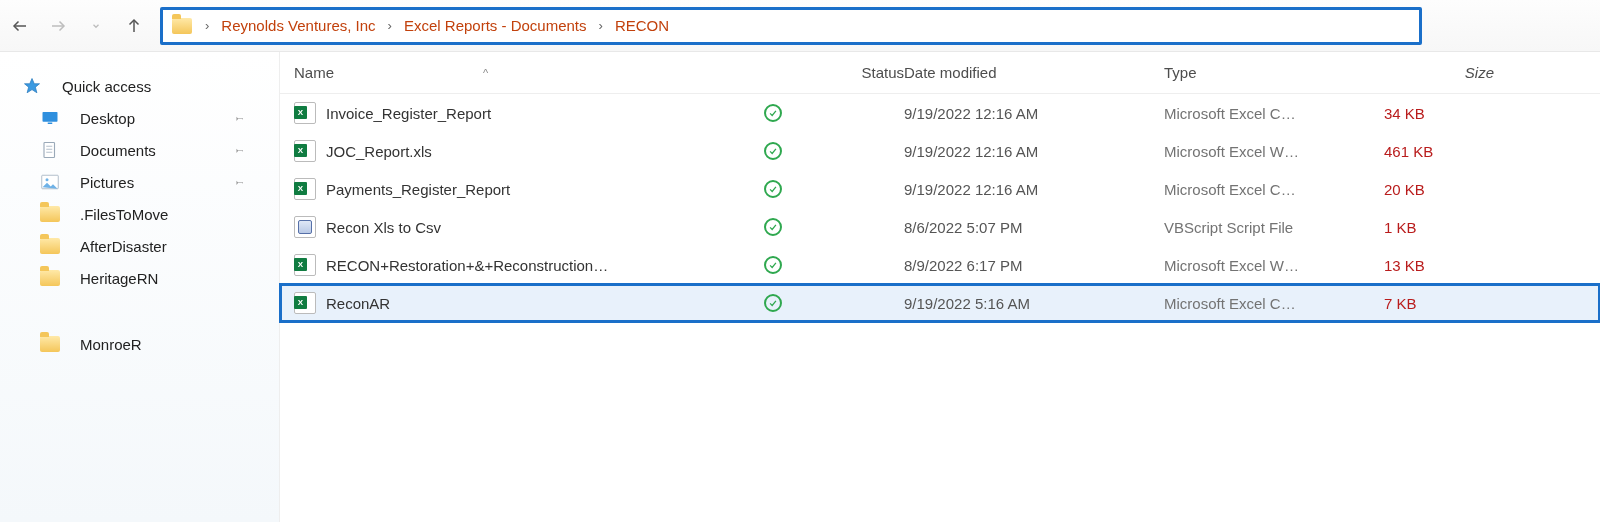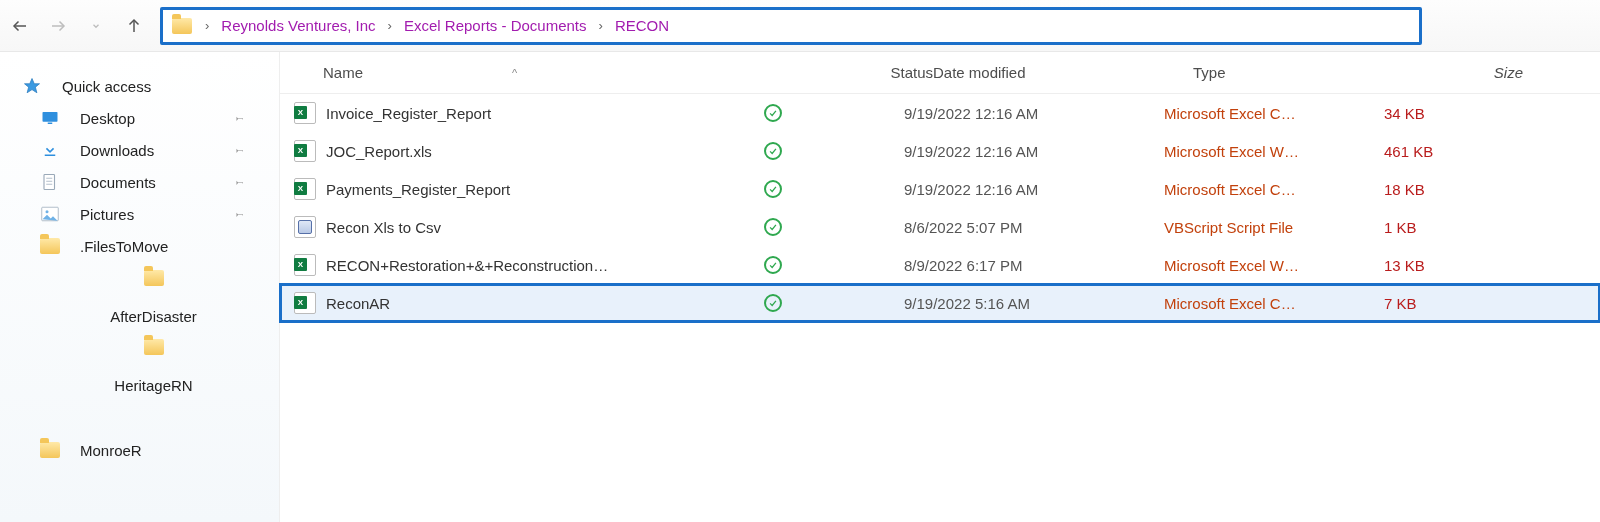--- a/index.html
+++ b/index.html
@@ -32,21 +32,21 @@
       border-radius: 2px;
       padding: 0 8px;
       background: #fff;
       margin-right: 170px;
       gap: 6px;
       overflow: hidden;
       white-space: nowrap;
     }
     .addrbar .foldericon { width: 22px; height: 22px; display:inline-flex; align-items:center; justify-content:center;}
     .addrbar .sep { color: #666; margin: 0 6px; font-size: 13px; }
-    .addrbar .crumb { color: #a21caf; cursor: pointer; }
+    .addrbar .crumb { color: #c2410c; cursor: pointer; }
     .main { display: flex; height: calc(100% - 52px); }
     .sidebar {
       width: 280px;
       padding: 18px 8px 8px 18px;
       border-right: 1px solid #eee;
       background: linear-gradient(to bottom,#fff,#f4f8fb);
     }
     .qa-item { display:flex; align-items:center; gap: 20px; padding: 6px 4px; cursor:pointer; position:relative;}
     .qa-item .pin { position:absolute; right:26px; color:#8a8a8a; font-size: 12px;}
     .qa-item .lbl { color:#222; }
@@ -54,21 +54,21 @@
     .content { flex:1; position:relative; }
     .cols {
       display:flex;
       align-items:center;
       height: 42px;
       border-bottom: 1px solid #eee;
       color: #4d4d4d;
       font-size: 15px;
       padding-left: 14px;
     }
-    .col-name { width: 470px; display:flex; align-items:center; gap:19px;margin-left:29px;}
+    .col-name { width: 470px; display:flex; align-items:center; gap:19px;}
     .col-status { width: 140px; text-align: right; }
     .col-date { width: 260px; }
     .col-type { width: 220px; }
     .col-size { width: 140px; text-align:right; padding-right: 30px; font-style: italic;}
     .sorticon { color:#888; font-size:11px; margin-left: 130px;}
     .filerow {
       display:flex;
       align-items:center;
       height: 38px;
       padding-left: 14px;
@@ -76,21 +76,21 @@
       cursor: pointer;
     }
     .filerow.selected {
       background: #e8f1fb;
       outline: 3px solid #1a6fc9;
       outline-offset: -2px;
     }
     .fname { display:flex; align-items:center; gap:10px; width:470px; white-space:nowrap; overflow:hidden;}
     .fstatus { width:140px; display:flex; align-items:center;}
     .fdate { width:260px; color:#555;}
-    .ftype { width:220px; color:#c2410c; white-space:nowrap; overflow:hidden; text-overflow:ellipsis;}
+    .ftype { width:220px; color:#737373; white-space:nowrap; overflow:hidden; text-overflow:ellipsis;}
     .fsize { width:140px; text-align:left; padding-right:30px; color:#b91c1c;}
     .status-ok { width:18px; height:18px; border:2px solid #2fa84f; border-radius:50%; display:inline-flex; align-items:center; justify-content:center;}
     .status-ok svg { stroke:#2fa84f; }
     .excelicon { width:22px; height:22px; display:inline-flex; align-items:center; justify-content:center; position:relative;}
     .excelicon .page { position:absolute; inset:0; background:#fff; border:1px solid #bbb; border-radius:2px;}
     .excelicon .badge { position:absolute; left:0; top:4px; width:13px; height:13px; background:#107c41; color:#fff; font-size:8px; font-weight:bold; display:flex;align-items:center;justify-content:center; border-radius:1px;}
     .vbsicon { width:22px; height:22px; display:inline-flex; align-items:center; justify-content:center; background:#fff; border:1px solid #bbb; border-radius:2px; position:relative;}
     .vbsicon .scroll { position:absolute; width:14px; height:14px; border:1px solid #5670a8; border-radius:2px; background:linear-gradient(#dfe7f6,#b9c9e6);}
     .foldericon-sm { width:20px; height:16px; background:linear-gradient(#ffe9a8,#f4c65a); border-radius:2px; position:relative;}
     .foldericon-sm::before{content:"";position:absolute;top:-4px;left:0;width:9px;height:5px;background:#f4c65a;border-radius:2px 2px 0 0;}
@@ -156,33 +156,20 @@
           </svg>
       </span>
       <span class="lbl">Desktop</span>
       <span class="pin">
         <svg width="12" height="12" viewBox="0 0 24 24" fill="#8a8a8a">
             <path d="M14 3l7 7-4 1-4 4 1 6-3-3-6 6 6-6-3-3 6 1 4-4 1-4z" transform="rotate(45 12 12)"></path>
           </svg>
       </span>
     </div>
 
-    <div class="qa-item" style="padding-left:22px;">
-      <span class="iconbox">
-        <svg width="18" height="18" viewBox="0 0 24 24" fill="#2e8fde">
-            <path d="M12 3v10l4-4 1.5 1.5L12 16 6.5 10.5 8 9l4 4V3h0zM5 18h14v2H5z"></path>
-          </svg>
-      </span>
-      <span class="lbl">Downloads</span>
-      <span class="pin">
-        <svg width="12" height="12" viewBox="0 0 24 24" fill="#8a8a8a">
-            <path d="M14 3l7 7-4 1-4 4 1 6-3-3-6 6 6-6-3-3 6 1 4-4 1-4z" transform="rotate(45 12 12)"></path>
-          </svg>
-      </span>
-    </div>
 
     <div class="qa-item" style="padding-left:22px;">
       <span class="iconbox">
         <svg width="16" height="18" viewBox="0 0 20 24">
             <rect x="2" y="2" width="14" height="20" rx="1" fill="#fff" stroke="#9aa9b8" stroke-width="1.5"></rect>
             <line x1="5" y1="7" x2="13" y2="7" stroke="#9aa9b8"></line>
             <line x1="5" y1="11" x2="13" y2="11" stroke="#9aa9b8"></line>
             <line x1="5" y1="15" x2="13" y2="15" stroke="#9aa9b8"></line>
           </svg>
       </span>
@@ -209,27 +196,27 @@
           </svg>
       </span>
     </div>
 
     <div class="qa-item" style="padding-left:22px;">
       <span class="iconbox">
           <span class="foldericon-sm"></span>
         </span>
       <span class="lbl">.FilesToMove</span>
     </div>
-    <div class="qa-item" style="padding-left:22px;flex-direction:column;">
+    <div class="qa-item" style="padding-left:22px;">
       <span class="iconbox">
           <span class="foldericon-sm"></span>
         </span>
       <span class="lbl">AfterDisaster</span>
     </div>
-    <div class="qa-item" style="padding-left:22px;flex-direction:column;">
+    <div class="qa-item" style="padding-left:22px;">
       <span class="iconbox">
           <span class="foldericon-sm"></span>
         </span>
       <span class="lbl">HeritageRN</span>
     </div>
     <div class="qa-item" style="padding-left:22px;margin-top:34px;">
       <span class="iconbox">
           <span class="foldericon-sm"></span>
         </span>
       <span class="lbl">MonroeR</span>
@@ -296,21 +283,21 @@
           </div>
           <div class="fstatus">
             <span class="status-ok">
               <svg width="10" height="10" viewBox="0 0 24 24" fill="none" stroke-width="3">
                 <polyline points="5 13 10 18 19 7"></polyline>
               </svg>
             </span>
           </div>
           <div class="fdate">9/19/2022 12:16 AM</div>
           <div class="ftype">Microsoft Excel C…</div>
-          <div class="fsize">18 KB</div>
+          <div class="fsize">20 KB</div>
         </div>
         <div class="filerow">
           <div class="fname">
             <span class="vbsicon">
               <span class="scroll"></span>
             </span>
             <span>Recon Xls to Csv</span>
           </div>
           <div class="fstatus">
             <span class="status-ok">

